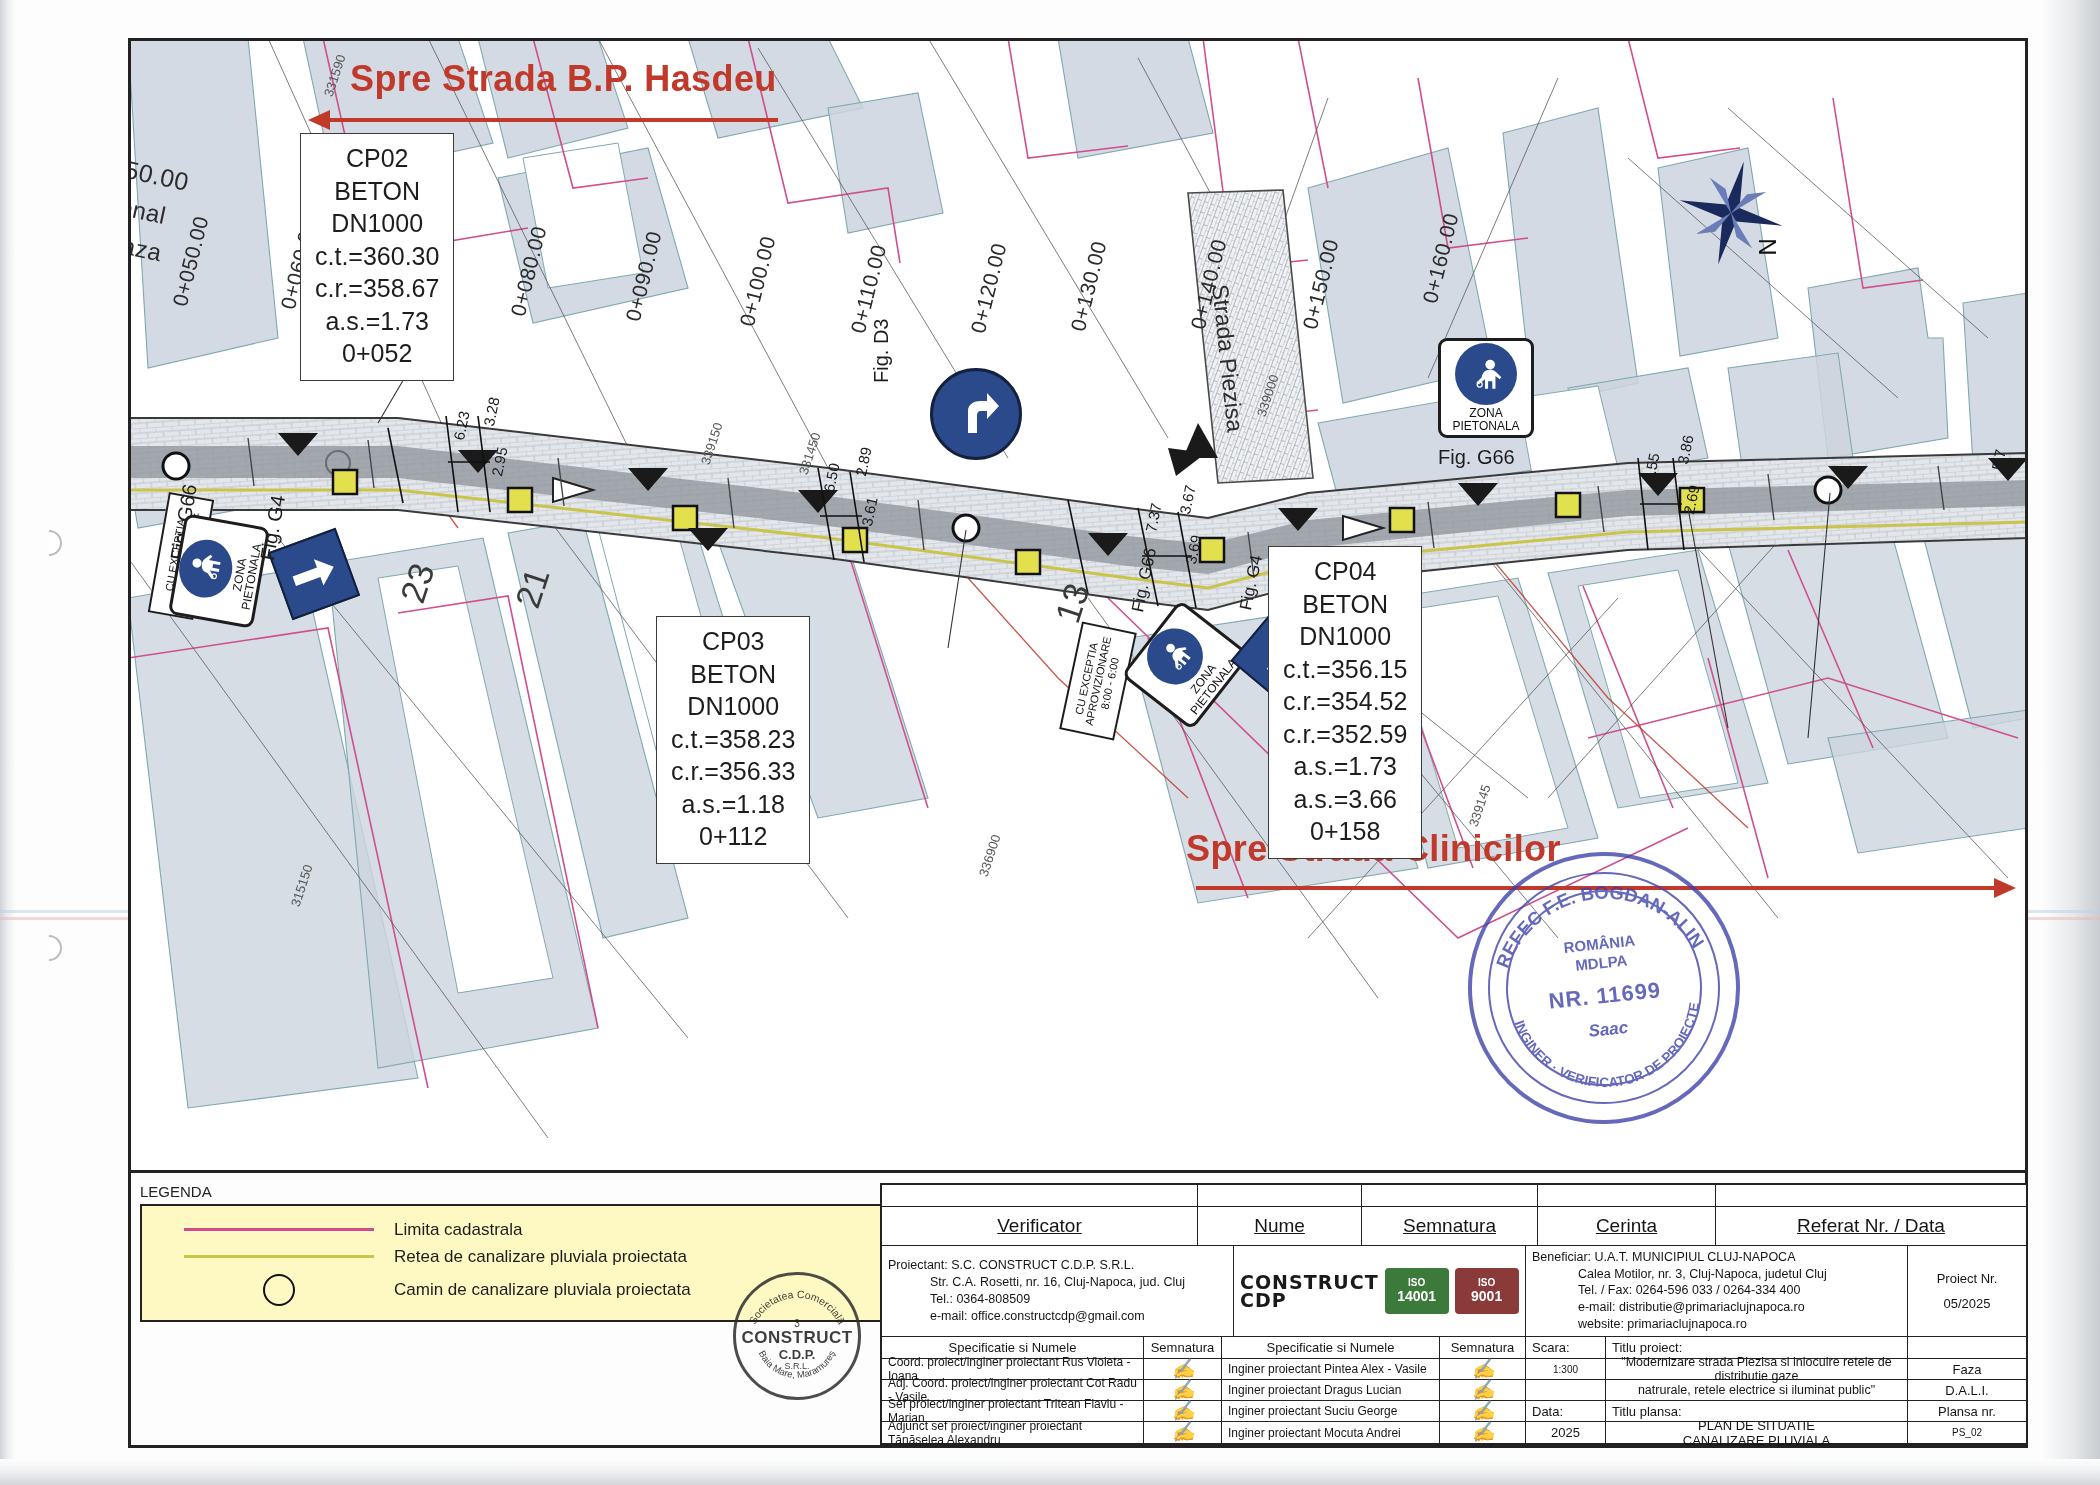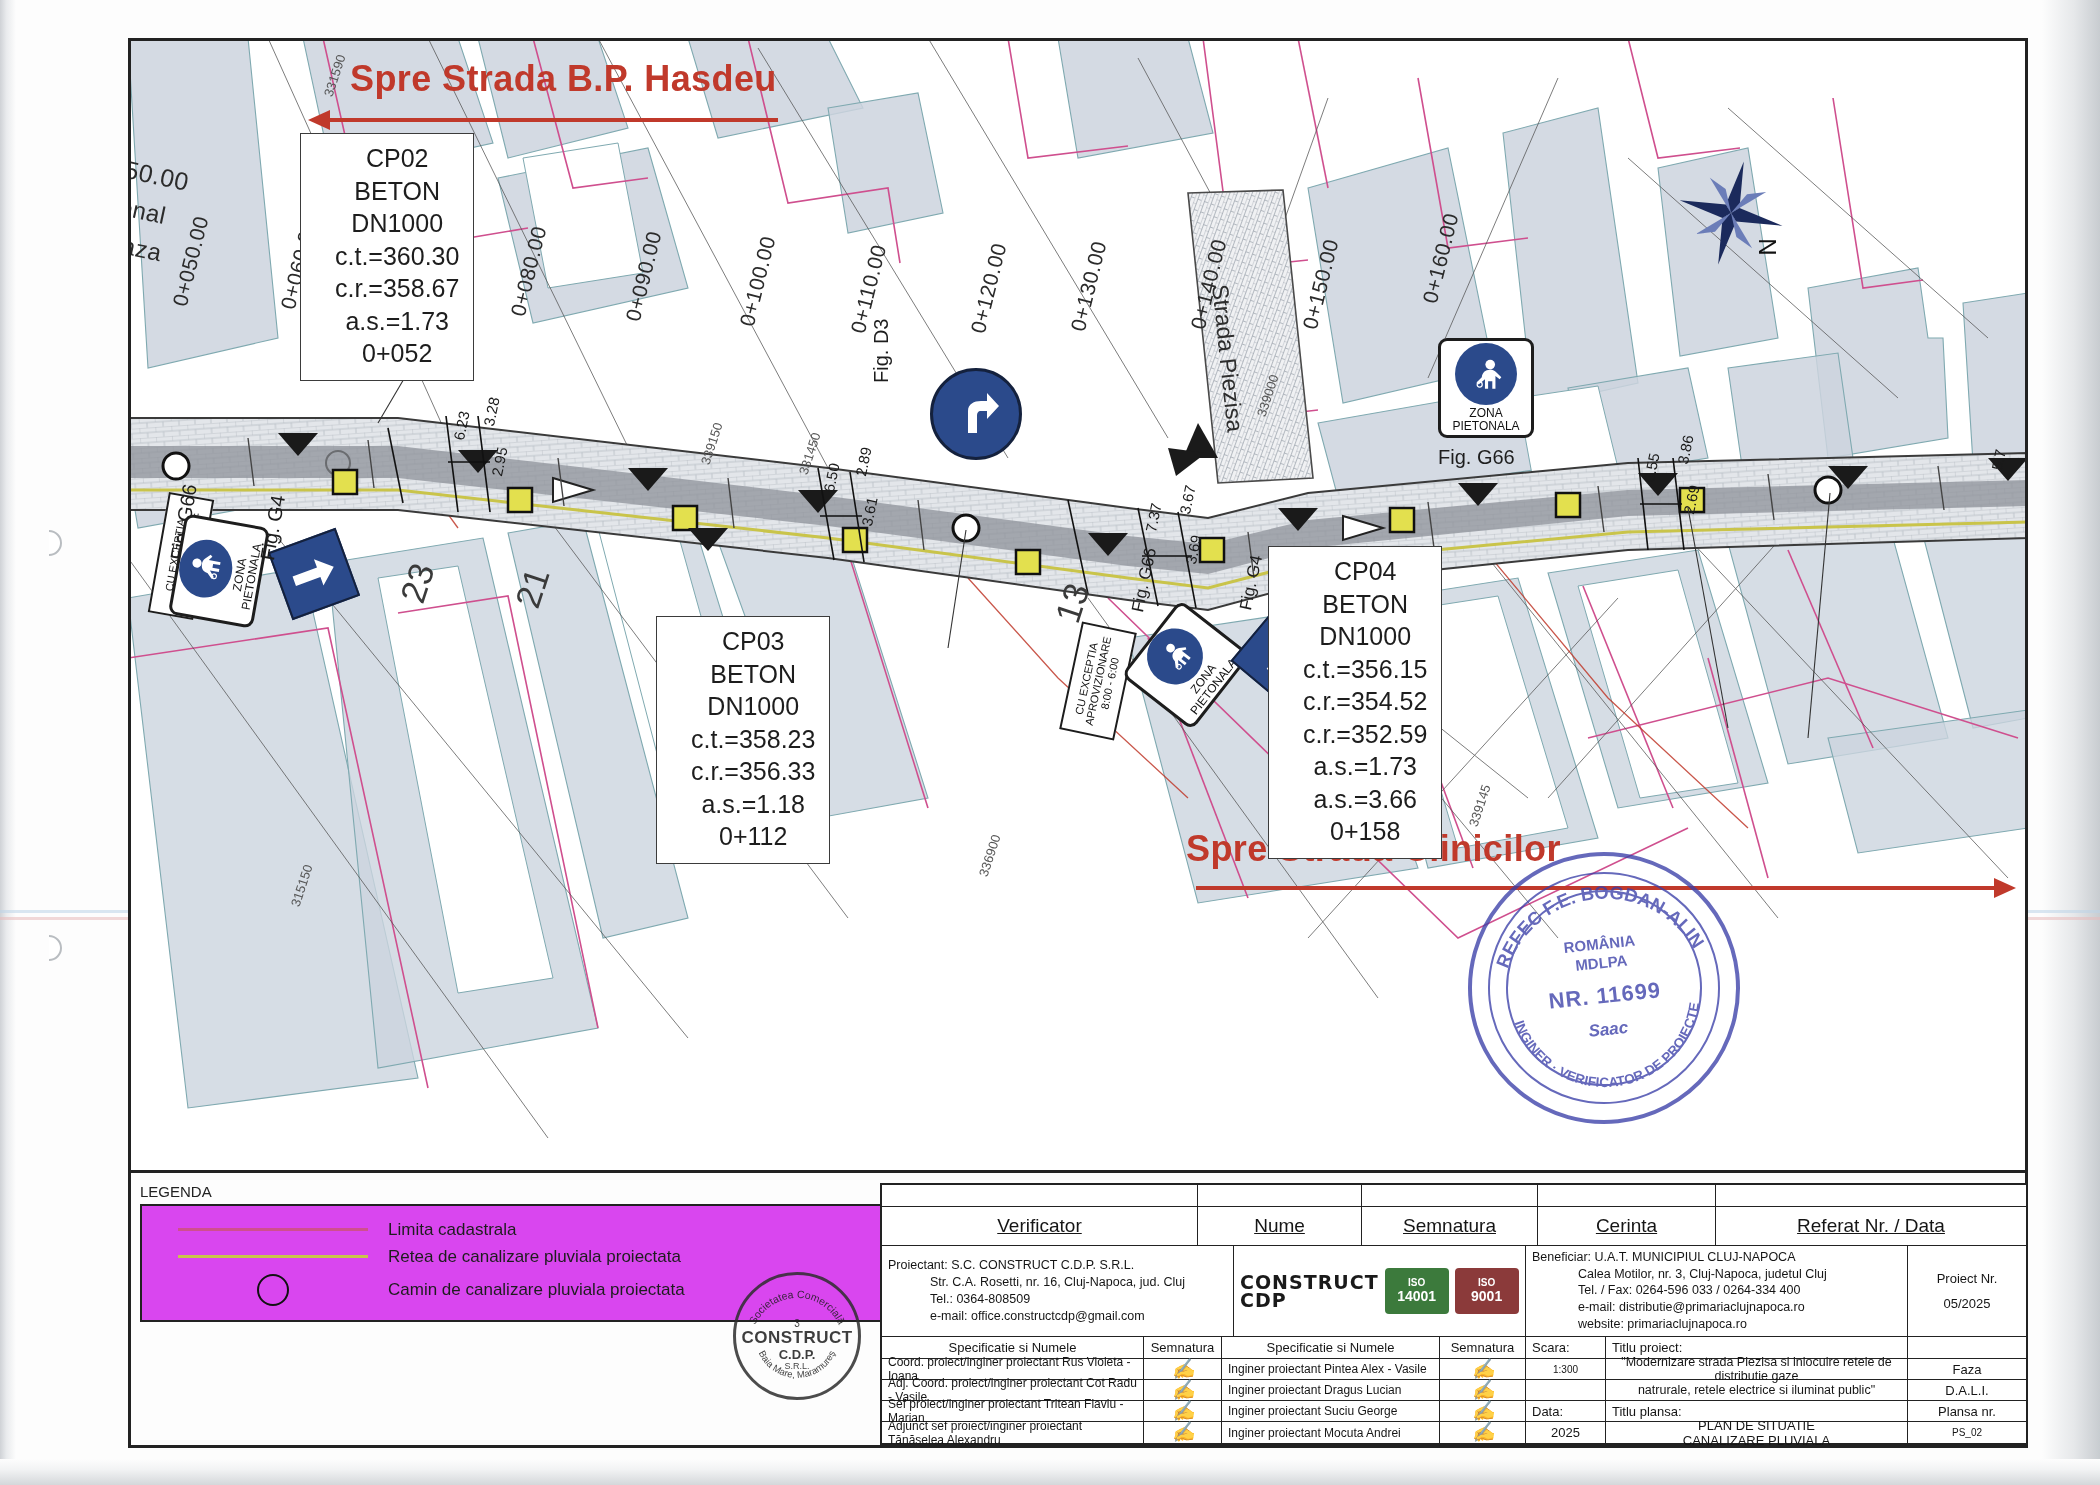--- a/index.html
+++ b/index.html
@@ -66,21 +66,21 @@
   }
   .red-arrow.left::before { left:-20px; border-right:22px solid #c0392b; }
   .red-arrow.right::before { right:-20px; border-left:22px solid #c0392b; }
 
   
   .callout {
     position:absolute; background:#fff; border:1.5px solid #3b3b3b;
     padding:8px 14px 10px; text-align:center; line-height:1.30;
     font-size:25px; color:#1d1d1d; z-index:30;
   }
-  .callout div { white-space:nowrap;margin-left:20px; }
+  .callout div { white-space:nowrap; }
 
   
   .sign-box {
     position:absolute; background:#fff; border:3px solid #1d1d1d;
     border-radius:9px; z-index:26;
     display:flex; flex-direction:column; align-items:center; justify-content:center;
   }
   .sign-circle {
     border-radius:50%; background:#2b4a8b; position:relative;
     display:flex; align-items:center; justify-content:center;
@@ -93,21 +93,21 @@
     z-index:26; display:flex; align-items:center; justify-content:center;
   }
   .blue-sq {
     position:absolute; background:#2b4a8b; border:2px solid #14213d; z-index:26;
     display:flex; align-items:center; justify-content:center;
   }
 
   
   .legend-wrap { position:absolute; left:140px; top:1183px; z-index:40; }
   .legend-title { font-size:15px; color:#222; margin-bottom:4px; }
-  .legend-box { border:2px solid #222; padding:10px 16px; background:#d946ef; width:1010px; }
+  .legend-box { border:2px solid #222; padding:10px 22px; background:#fef9c3; width:1010px; }
   .legend-row { display:flex; align-items:center; height:27px; }
   .legend-key { width:230px; display:flex; align-items:center; justify-content:center; }
   .legend-line { width:190px; height:3px; }
   .legend-circ { width:32px; height:32px; border:2.5px solid #111; border-radius:50%; }
   .legend-txt { font-size:17px; color:#1d1d1d; }
 
   
   .tb { position:absolute; left:880px; top:1183px; width:1148px; height:262px;
         border:2px solid #222; background:#fff; z-index:40;
         display:flex; flex-direction:column; }

